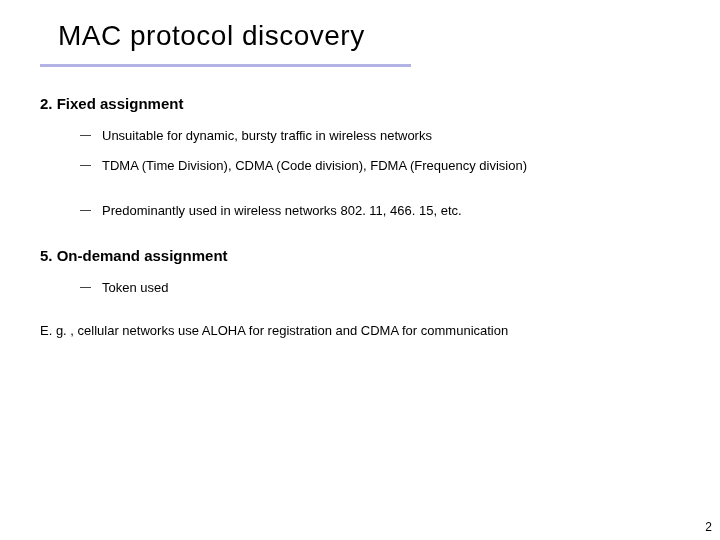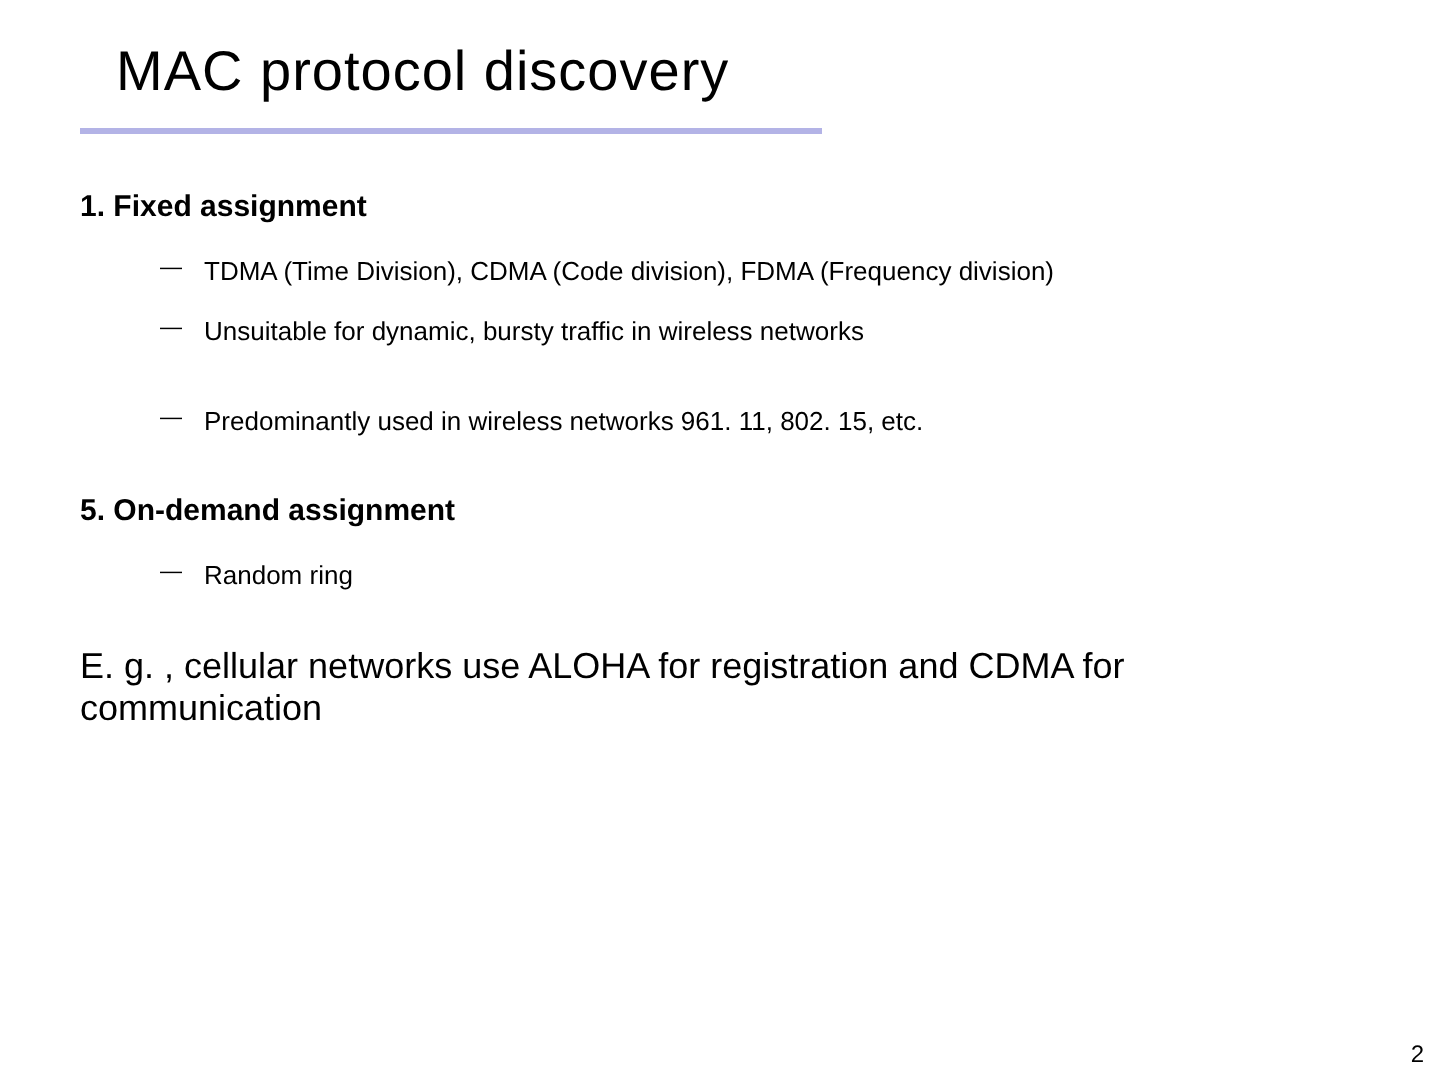--- a/index.html
+++ b/index.html
@@ -50,55 +50,55 @@
     }
     .section-items li::before {
       content: "—";
       position: absolute;
       left: 0;
       top: 0;
       color: #000;
       font-size: 11px;
     }
     .footnote {
-      font-size: 18px;
+      font-size: 13px;
       margin-top: 12px;
     }
     .page-number {
       position: absolute;
       bottom: 6px;
       right: 8px;
       font-size: 12px;
       color: #000;
     }
   </style>
 </head>
 <body>
 
 <div class="slide">
   <h1 class="title">MAC protocol discovery</h1>
   <div class="divider"></div>
 
   <div class="section">
-    <div class="section-heading">1. Fixed assignment</div>
+    <div class="section-heading">2. Fixed assignment</div>
     <ul class="section-items">
+      <li>Unsuitable for dynamic, bursty traffic in wireless networks</li>
       <li>TDMA (Time Division), CDMA (Code division), FDMA (Frequency division)</li>
-      <li>Unsuitable for dynamic, bursty traffic in wireless networks</li>
     </ul>
   </div>
 
   <div class="section">
     <ul class="section-items">
-      <li>Predominantly used in wireless networks 961. 11, 802. 15, etc.</li>
+      <li>Predominantly used in wireless networks 802. 11, 466. 15, etc.</li>
     </ul>
   </div>
 
   <div class="section">
     <div class="section-heading">5. On-demand assignment</div>
     <ul class="section-items">
-      <li>Random ring</li>
+      <li>Token used</li>
     </ul>
   </div>
 
   <div class="footnote">E. g. , cellular networks use ALOHA for registration and CDMA for communication</div>
 </div>
 
 <div class="page-number">2</div>
 
 </body></html>

